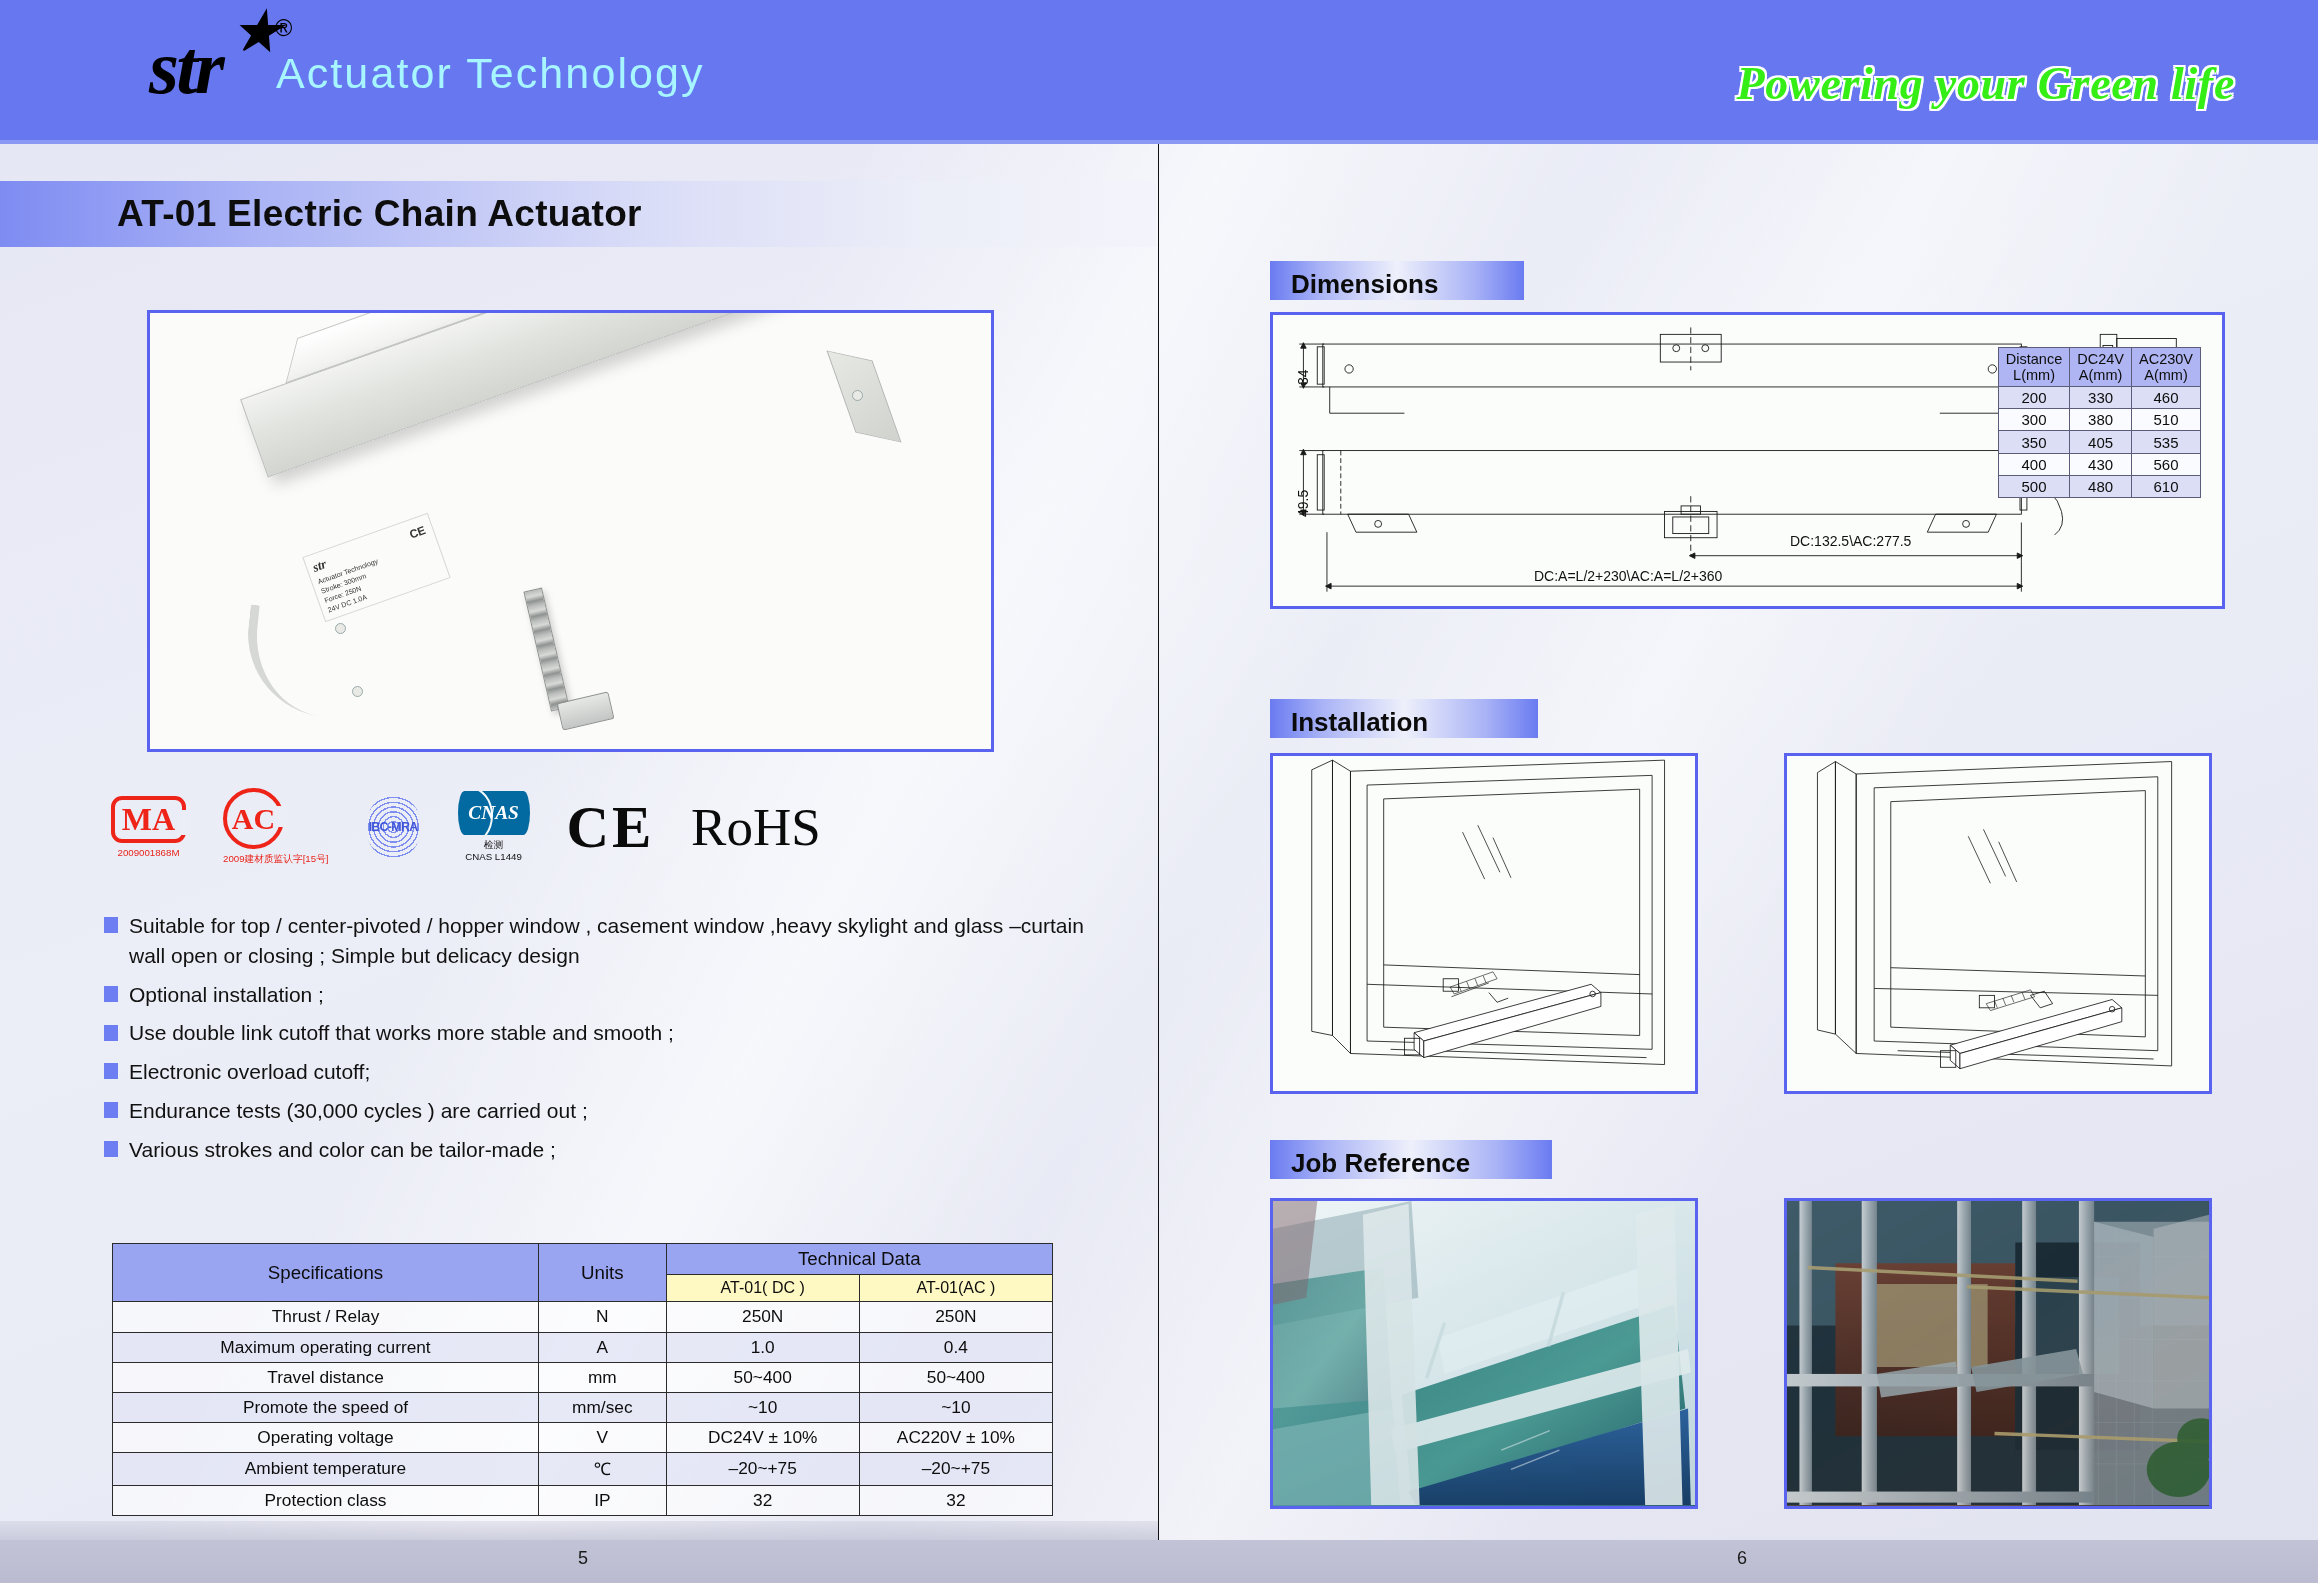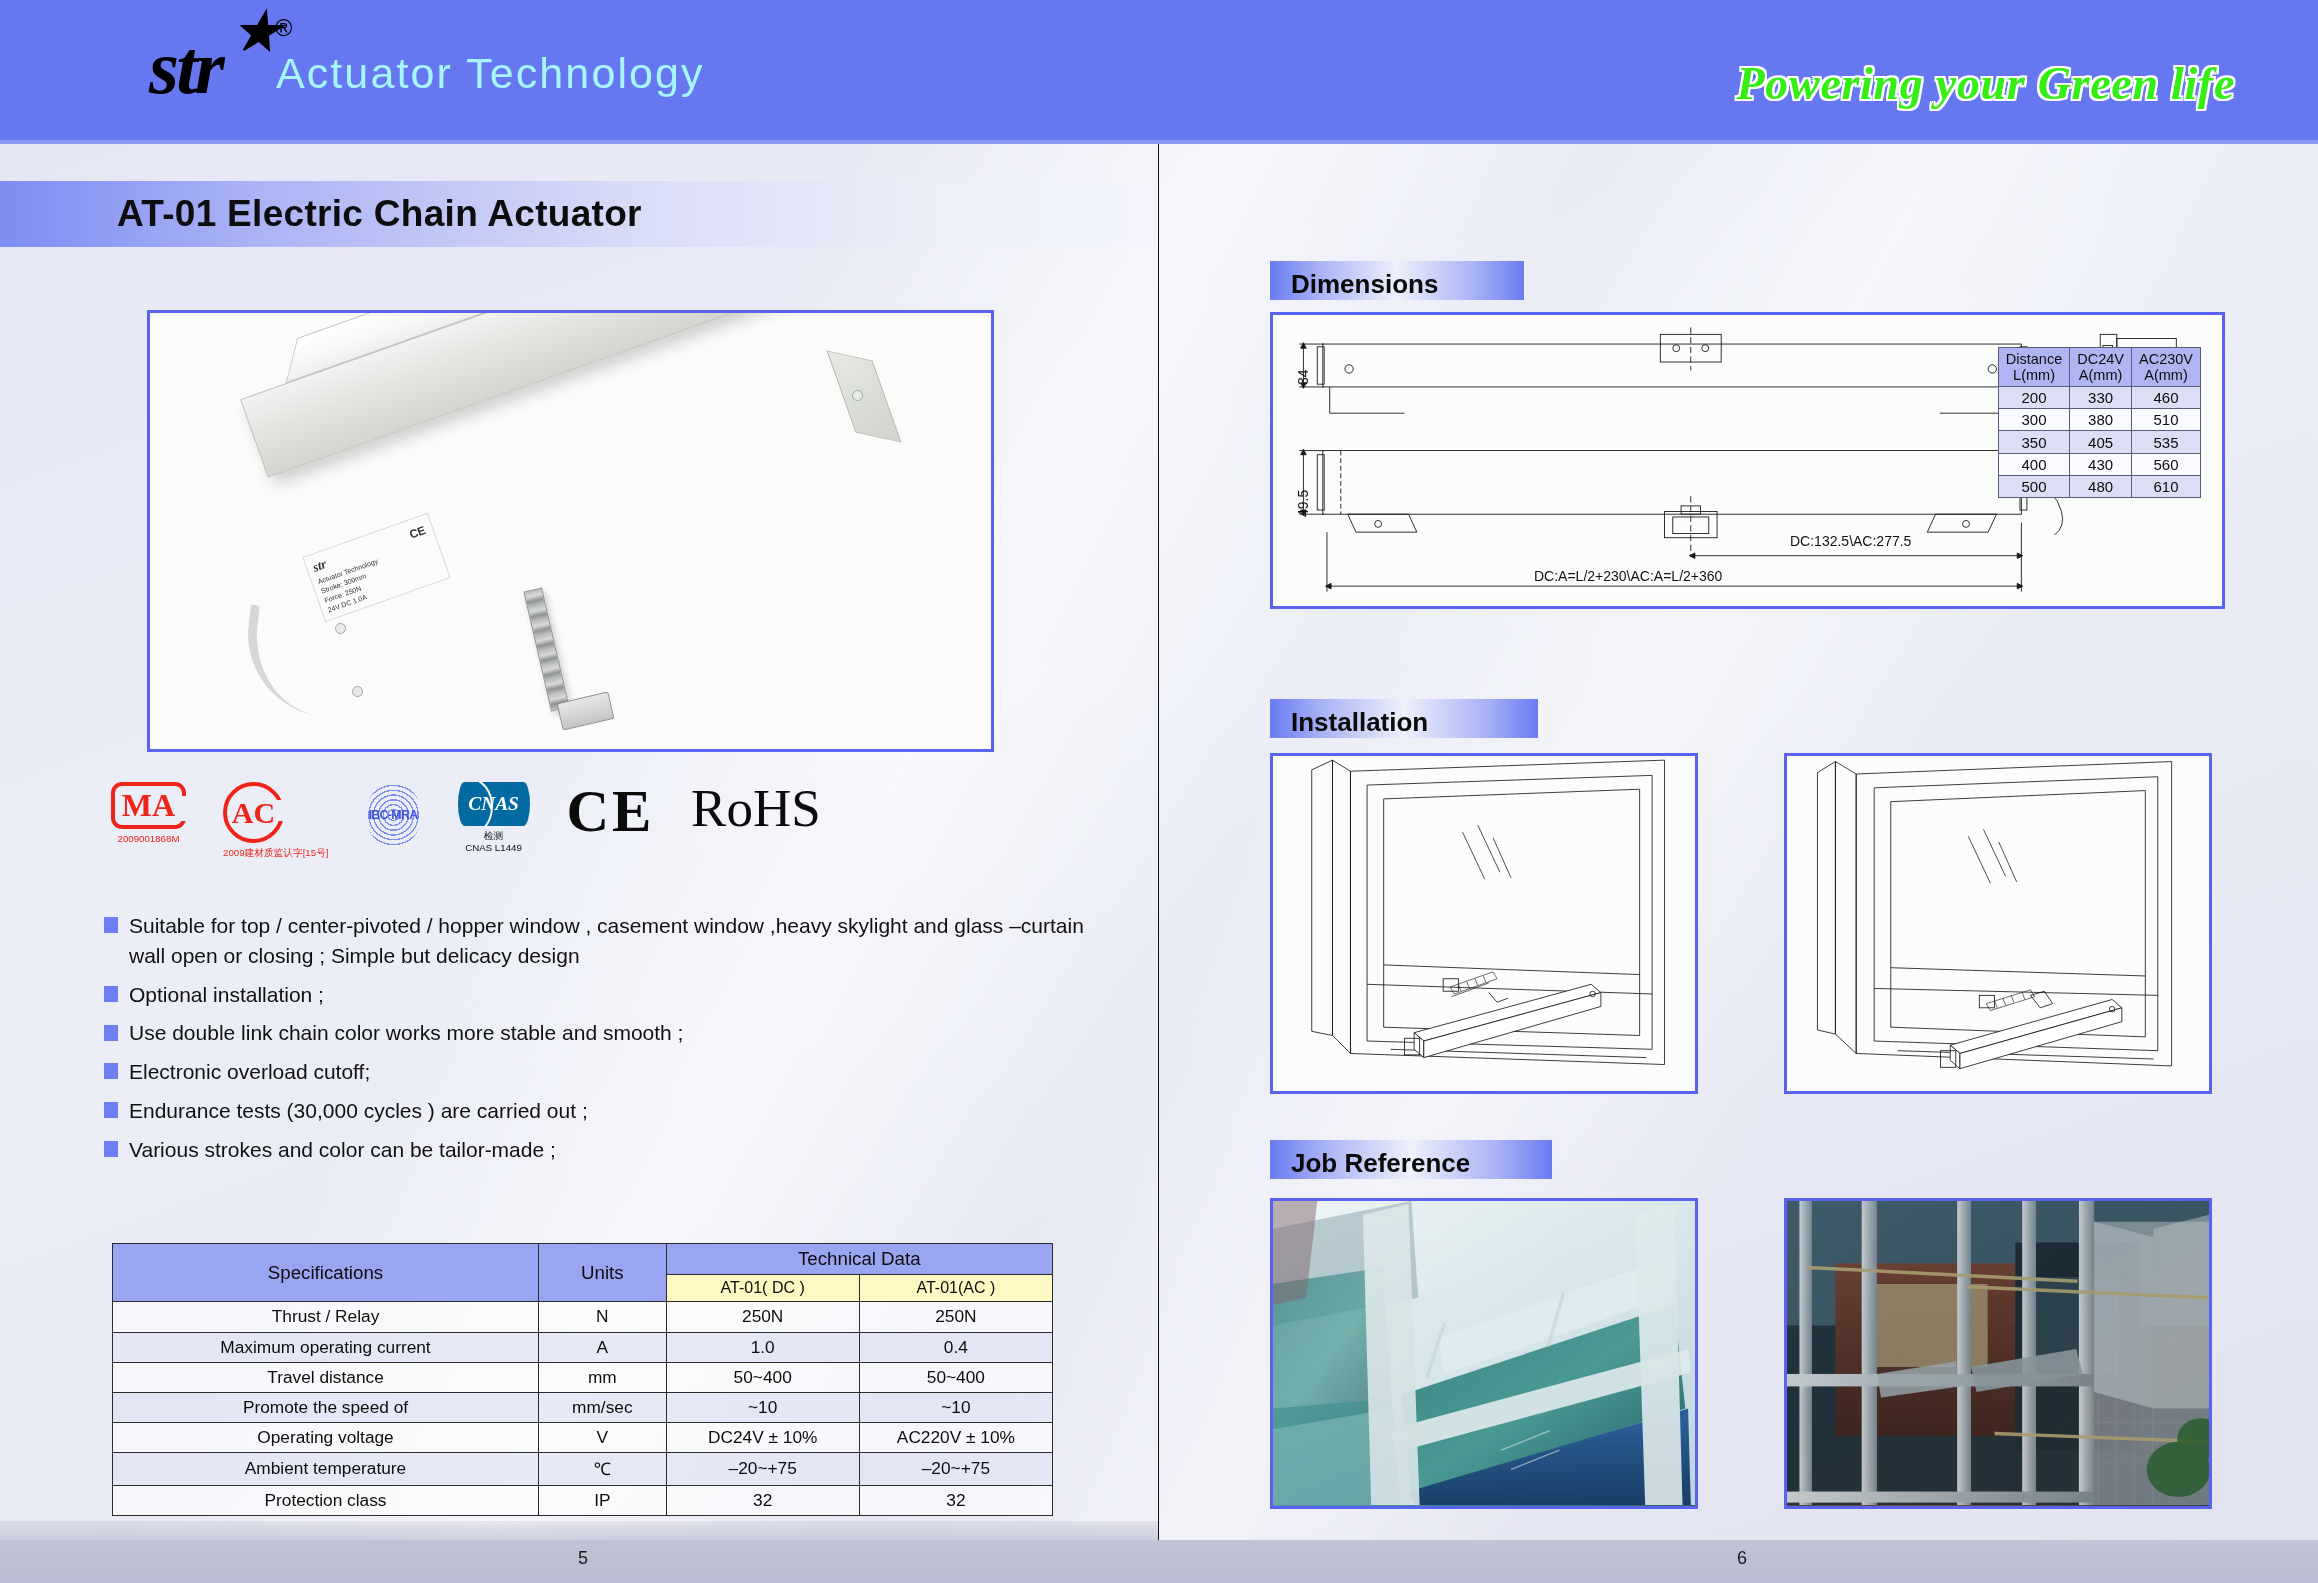--- a/index.html
+++ b/index.html
@@ -220,20 +220,21 @@
     transform: rotate(6deg);
     opacity: 0.95;
   }
 
   
   .certs {
     position: absolute;
     left: 111px; top: 782px;
     width: 691px; height: 90px;
     display: flex;
+    align-items: center;
     gap: 37px;
   }
   .cert { position: relative; text-align: center; }
   .cert-cap {
     font-size: 9.7px;
     margin-top: 4.1px;
     white-space: nowrap;
   }
   .cert-cap.red { color: #e8251b; }
   .cert-cap.blk { color: #111; line-height:1.25; }
@@ -497,21 +498,21 @@
   <div class="feat">
     <div class="feat-sq"></div>
     <div class="feat-txt">Suitable for top / center-pivoted / hopper window , casement window ,heavy skylight and glass –curtain wall open or closing ; Simple but delicacy design</div>
   </div>
   <div class="feat">
     <div class="feat-sq"></div>
     <div class="feat-txt">Optional installation ;</div>
   </div>
   <div class="feat">
     <div class="feat-sq"></div>
-    <div class="feat-txt">Use double link chain color works more stable and  smooth ;</div>
+    <div class="feat-txt">Use double link cutoff that works more stable and  smooth ;</div>
   </div>
   <div class="feat">
     <div class="feat-sq"></div>
     <div class="feat-txt">Electronic overload cutoff;</div>
   </div>
   <div class="feat">
     <div class="feat-sq"></div>
     <div class="feat-txt">Endurance tests (30,000 cycles ) are carried out ;</div>
   </div>
   <div class="feat">

